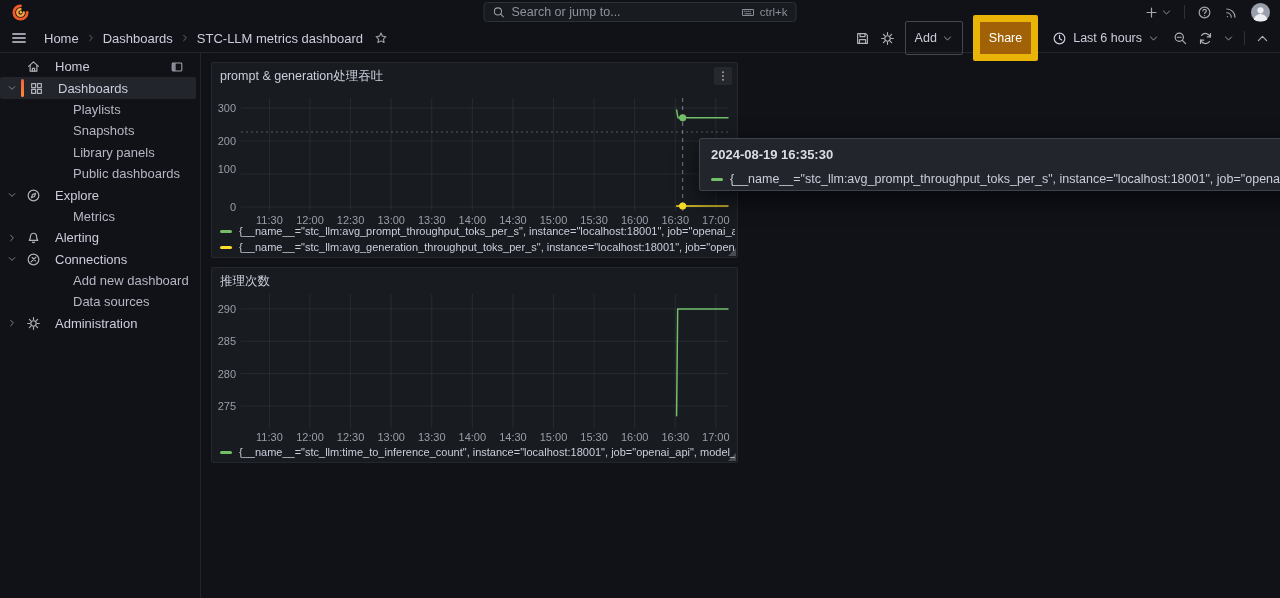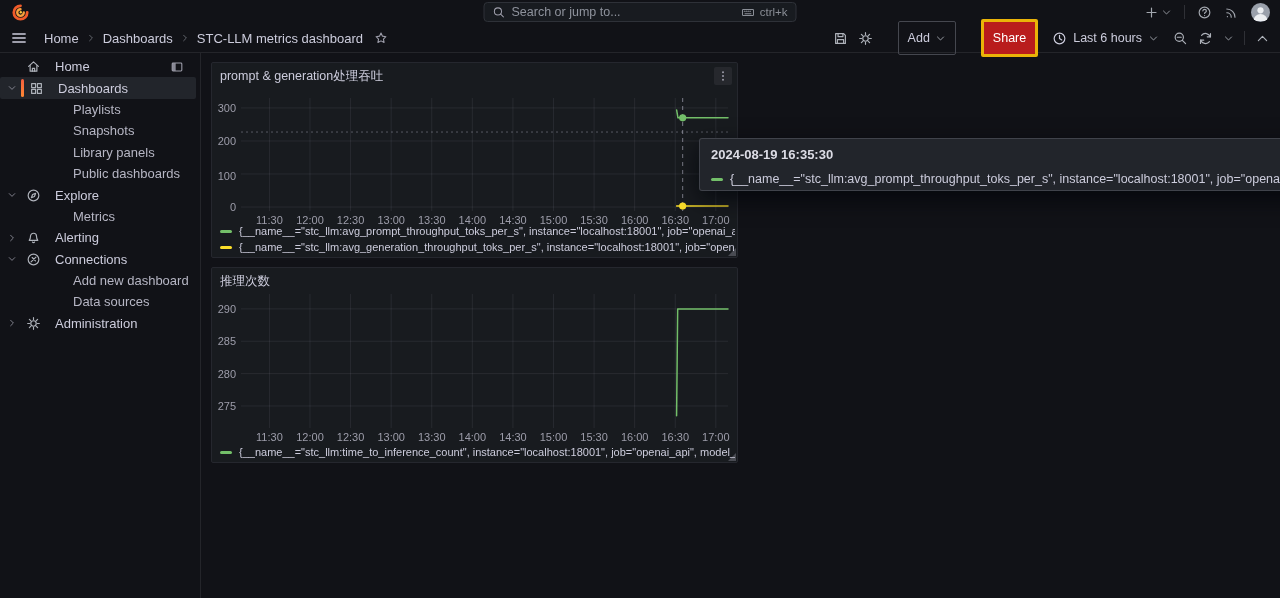--- a/index.html
+++ b/index.html
@@ -35,23 +35,23 @@
 
   .row2 { position:relative; height:28px; display:flex; align-items:center; padding:0 10px; gap:8px; }
   .burger { width:18px; height:18px; color:#ccccdc; cursor:pointer; }
   .crumbs { display:flex; align-items:center; gap:7px; margin-left:8px; }
   .crumb { font-size:13px; font-weight:500; color:#ccccdc; cursor:pointer; white-space:nowrap; }
   .crumb-sep { color:#777b83; width:10px; height:10px; }
   .crumb-star { width:14px; height:14px; color:#9d9daa; margin-left:4px; cursor:pointer; }
   .r2-right { margin-left:auto; display:flex; align-items:center; gap:10px; }
   .tbicon { width:15px; height:15px; color:#aeb2ba; cursor:pointer; }
   .btn { height:24px; display:flex; align-items:center; gap:5px; border-radius:2px;
-         padding:16px 9px; font-size:12.5px; font-weight:500; cursor:pointer; white-space:nowrap;margin-left:15px; }
+         padding:16px 9px; font-size:12.5px; font-weight:500; cursor:pointer; white-space:nowrap; }
   .btn-add { border:1px solid #45474f; color:#ccccdc; background:transparent; }
-  .btn-share { background:#b91c1c; color:#ffffff; border:3px solid #eab308; }
+  .btn-share { background:#a16207; color:#ffffff; border:7px solid #eab308; }
   .timepick { display:flex; align-items:center; gap:6px; color:#ccccdc; font-size:12.5px;
               font-weight:500; padding:0 4px; cursor:pointer; }
   .chev { width:11px; height:11px; color:#aeb2ba; }
 
   
   .sidebar { position:absolute; top:53px; bottom:0; left:0; width:201px;
              border-right:1px solid rgba(204,204,220,.10); padding-top:3px; background:#111217; }
   .nav-item { position:relative; height:21.4px; display:flex; align-items:center; cursor:pointer;
               margin:0 4px 0 0; border-radius:2px; }
   .nav-chevron { width:10px; height:10px; margin-left:7px; color:#9d9daa; flex:none; }
@@ -384,21 +384,21 @@
         <line x1="0" x2="487" y1="42.953216374269005" y2="42.953216374269005" stroke="rgba(204,204,220,0.09)"></line>
         <line x1="0" x2="487" y1="9.912280701754398" y2="9.912280701754398" stroke="rgba(204,204,220,0.09)"></line>
         <line x1="0" x2="487" y1="34.03216374269006" y2="34.03216374269006" stroke="rgba(204,204,220,0.35)" stroke-dasharray="2 3"></line>
         <line x1="441.68194444444447" x2="441.68194444444447" y1="0" y2="113" stroke="rgba(204,204,220,0.55)" stroke-dasharray="4 4"></line>
         <polyline points="435.5944444444445,11.89473684210526 436.94722222222225,19.824561403508767 487,19.824561403508767" fill="none" stroke="#73bf69" stroke-width="1.5" stroke-linejoin="round" stroke-linecap="round"></polyline>
         <polyline points="435.5944444444445,108.04385964912281 487,108.04385964912281" fill="none" stroke="#fade2a" stroke-width="1.5" stroke-linejoin="round" stroke-linecap="round"></polyline>
         <circle cx="441.68194444444447" cy="19.824561403508767" r="3.6" fill="#73bf69"></circle>
         <circle cx="441.68194444444447" cy="108.04385964912281" r="3.6" fill="#fade2a"></circle>
       </svg>
       <span class="y-tick" style="top: 103.035px;">0</span>
-      <span class="y-tick" style="top: 72px;">100</span>
+      <span class="y-tick" style="top: 65px;">100</span>
       <span class="y-tick" style="top: 36.9532px;">200</span>
       <span class="y-tick" style="top: 3.91228px;">300</span>
       <div class="x-ticks" style="top: 116px;">
         <span class="x-tick" style="left: 8.40833px;">11:30</span>
         <span class="x-tick" style="left: 48.9917px;">12:00</span>
         <span class="x-tick" style="left: 89.575px;">12:30</span>
         <span class="x-tick" style="left: 130.158px;">13:00</span>
         <span class="x-tick" style="left: 170.742px;">13:30</span>
         <span class="x-tick" style="left: 211.325px;">14:00</span>
         <span class="x-tick" style="left: 251.908px;">14:30</span>

